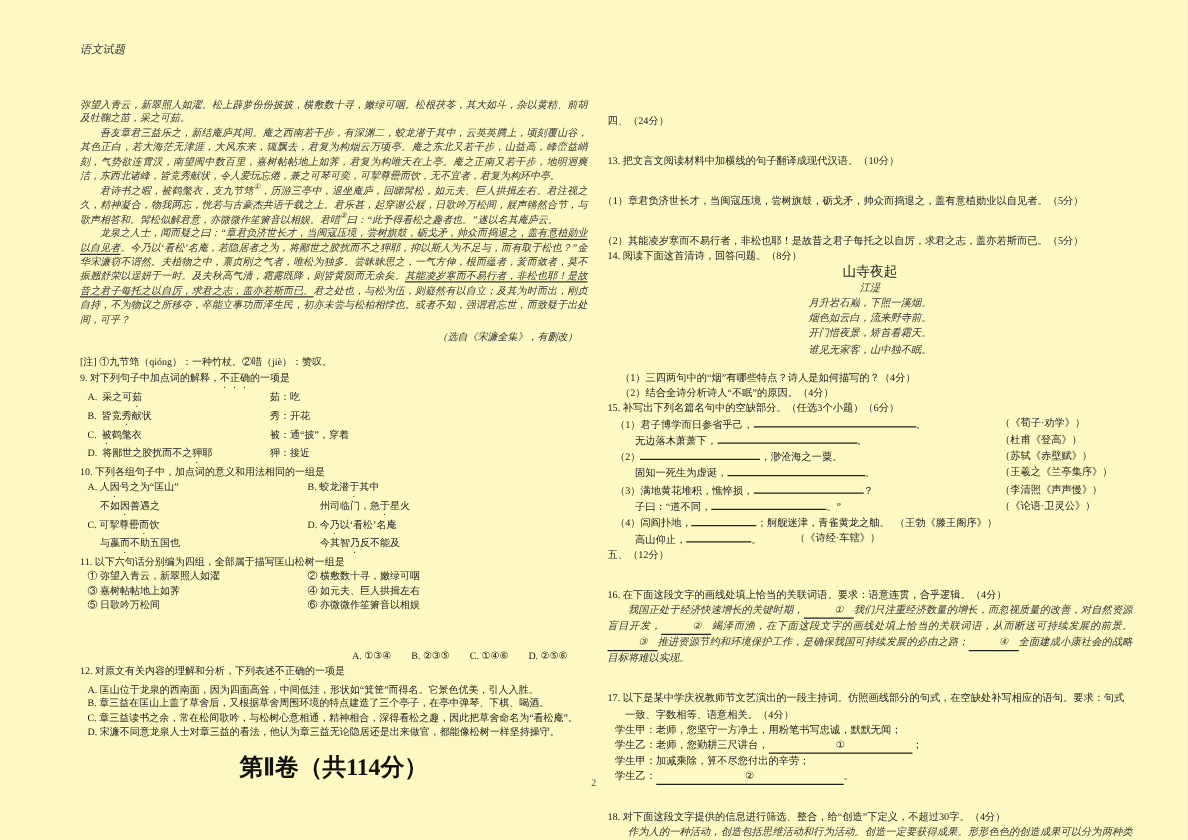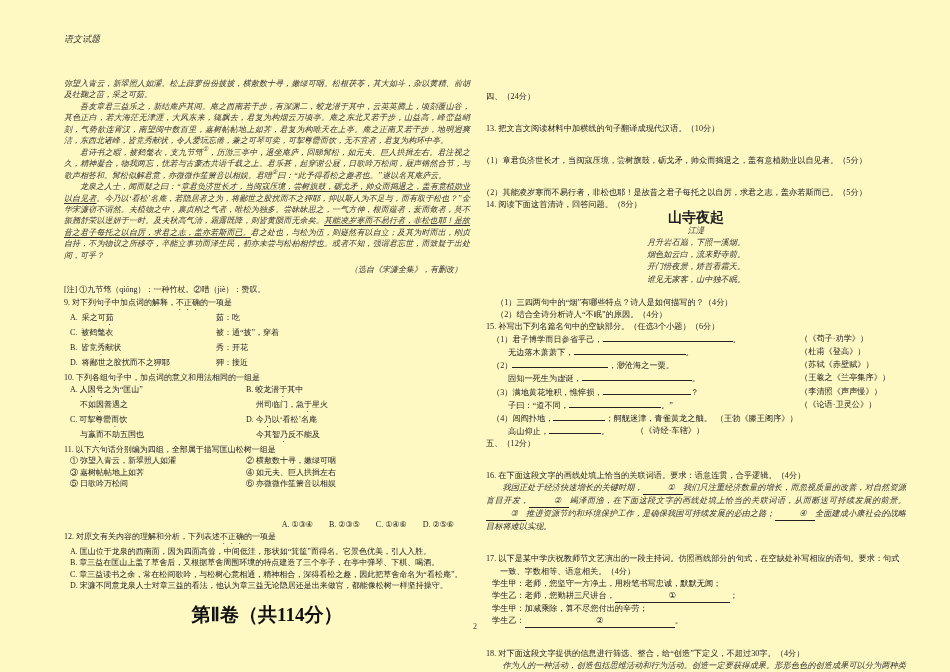--- a/index.html
+++ b/index.html
@@ -24,21 +24,21 @@
   .opt9 .lbl{margin-right:4px;}
   .grid2{display:grid;grid-template-columns:176px auto;text-align:left;padding-left:6px;}
   .cell .cont{padding-left:10px;}
   .ansrow{text-align:right;padding-left:6px;margin-top:30px;}
   .ansrow span{margin-right:16px;}
   .optline{text-align:left;padding-left:6px;}
   .sec2{margin-top:17px;text-align:center;font-weight:bold;font-size:19px;font-family:"Liberation Serif",serif;color:#111;}
   .hang{padding-left:14px;text-indent:-14px;text-align:left;margin-top:20px;}
   .sub{padding-left:10px;text-align:left;}
   .poem{text-align:center;margin:1px 0 2px 0;}
-  .poem-title{font-weight:bold;font-size:14px;}
+  .poem-title{font-weight:normal;font-size:11px;}
   .poem-line{line-height:12.3px;}
   .gap-top{margin-top:11px;}
   .q15-line{position:relative;text-align:left;padding-left:6px;}
   .q15-line.cont2{padding-left:22px;}
   .q15-attr{position:absolute;left:314px;top:0;white-space:nowrap;}
   .attr-inline{position:static;margin-left:4px;}
   .q15-line:nth-of-type(8) .q15-attr{left:150px;}
   .blank{display:inline-block;border-bottom:1px solid #222;height:8px;width:95px;}
   .q15-line:nth-of-type(1) .blank{width:130px;}
   .q15-line:nth-of-type(2) .blank{width:112px;}
@@ -70,26 +70,26 @@
     <div class="source kai">（选自《宋濂全集》，有删改）</div>
     <div class="note">[注] ①九节筇（qióng）：一种竹杖。②唶（jiè）：赞叹。</div>
 
     <div>
       <div class="stem"><span>9. 对下列句子中加点词的解释，</span><span class="dot">不正确</span><span>的一项是</span></div>
       <div class="opt9">
           <span class="otext"><span class="lbl">A.</span><span>采之可</span><span class="dot">茹</span><span></span></span>
           <span class="gloss">茹：吃</span>
         </div>
       <div class="opt9">
+          <span class="otext"><span class="lbl">B.</span><span>皆竞</span><span class="dot">秀</span><span>献状</span></span>
+          <span class="gloss">秀：开花</span>
+        </div>
+      <div class="opt9">
           <span class="otext"><span class="lbl">C.</span><span></span><span class="dot">被</span><span>鹤氅衣</span></span>
           <span class="gloss">被：通“披”，穿着</span>
-        </div>
-      <div class="opt9">
-          <span class="otext"><span class="lbl">B.</span><span>皆竞</span><span class="dot">秀</span><span>献状</span></span>
-          <span class="gloss">秀：开花</span>
         </div>
       <div class="opt9">
           <span class="otext"><span class="lbl">D.</span><span>将鄙世之胶扰而不之</span><span class="dot">狎</span><span>耶</span></span>
           <span class="gloss">狎：接近</span>
         </div>
     </div>
 
     <div>
       <div class="stem">10. 下列各组句子中，加点词的意义和用法相同的一组是</div>
       <div class="grid2">

